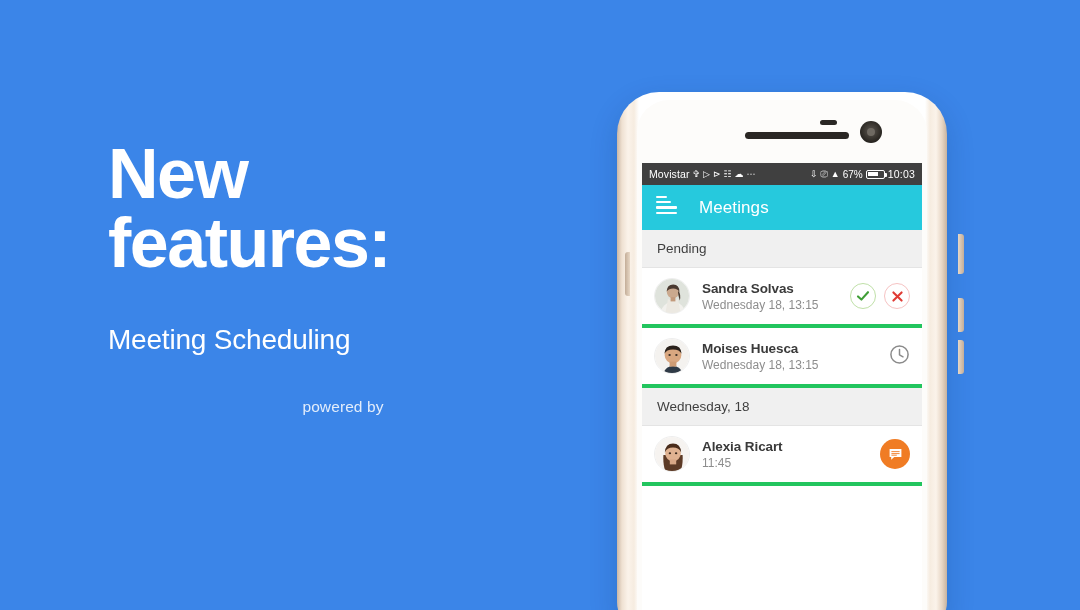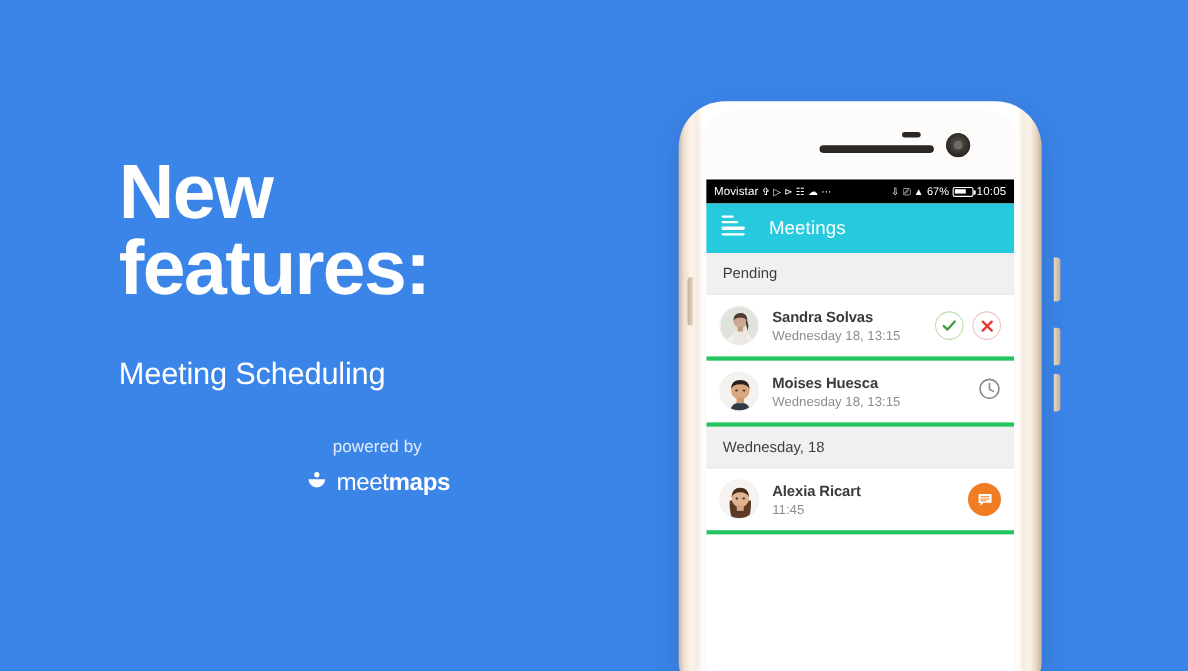--- a/index.html
+++ b/index.html
@@ -128,21 +128,21 @@
   .screen {
     position: absolute;
     left: 25px; top: 71px;
     width: 280px; height: 469px;
     background: #ffffff;
     overflow: hidden;
   }
   
   .statusbar {
     height: 22px;
-    background: #000000;
+    background: #404040;
     display: flex;
     align-items: center;
     padding: 0 7px;
     color: #ffffff;
     font-size: 10.5px;
   }
   .sb-left { display: flex; align-items: center; gap: 3px; flex: 1; min-width: 0; }
   .sb-right { display: flex; align-items: center; gap: 3px; }
   .carrier { font-size: 10.5px; letter-spacing: 0.1px; white-space: nowrap; }
   .sb-icon { display: inline-block; line-height: 1; font-size: 9px; }
@@ -265,27 +265,20 @@
 
   <div class="promo">
     <div class="promo-head">
       <span>New</span>
       <span class="line2">features:</span>
     </div>
     <div class="promo-sub">Meeting Scheduling</div>
 
     <div class="powered">
       <span class="powered-by">powered by</span>
-      <span class="mm-logo">
-        <svg class="mm-mark" width="22" height="22" viewBox="0 0 22 22">
-          <path d="M11 2.2 a2.4 2.4 0 0 1 2.4 2.4 a2.4 2.4 0 0 1 -2.4 2.4 a2.4 2.4 0 0 1 -2.4 -2.4 A2.4 2.4 0 0 1 11 2.2 Z" fill="#ffffff"></path>
-          <path d="M3.4 8.6 h15.2 a7.6 7.6 0 0 1 -15.2 0 Z" fill="#ffffff"></path>
-        </svg>
-        <span class="mm-word"><span>meet</span><span class="bold">maps</span></span>
-      </span>
     </div>
   </div>
 
   <div id="phone-wrap">
     <div class="phone-body">
       <div class="phone-face"></div>
       <div class="sensor"></div>
       <div class="speaker"></div>
       <div class="camera">
           <span class="cam-dot"></span>
@@ -309,21 +302,21 @@
             <span class="sb-icon">⋯</span>
           </div>
           <div class="sb-right">
             <span class="sb-icon">⇩</span>
             <span class="sb-icon">⎚</span>
             <span class="sb-icon">▲</span>
             <span class="sb-pct">67%</span>
             <span class="battery">
                 <i></i>
               </span>
-            <span class="sb-time">10:05</span>
+            <span class="sb-time">10:03</span>
           </div>
         </div>
 
         <div class="appbar">
           <div class="hamburger">
             <span></span>
               <span></span>
               <span></span>
             <span class="ham-badge"></span>
           </div>

